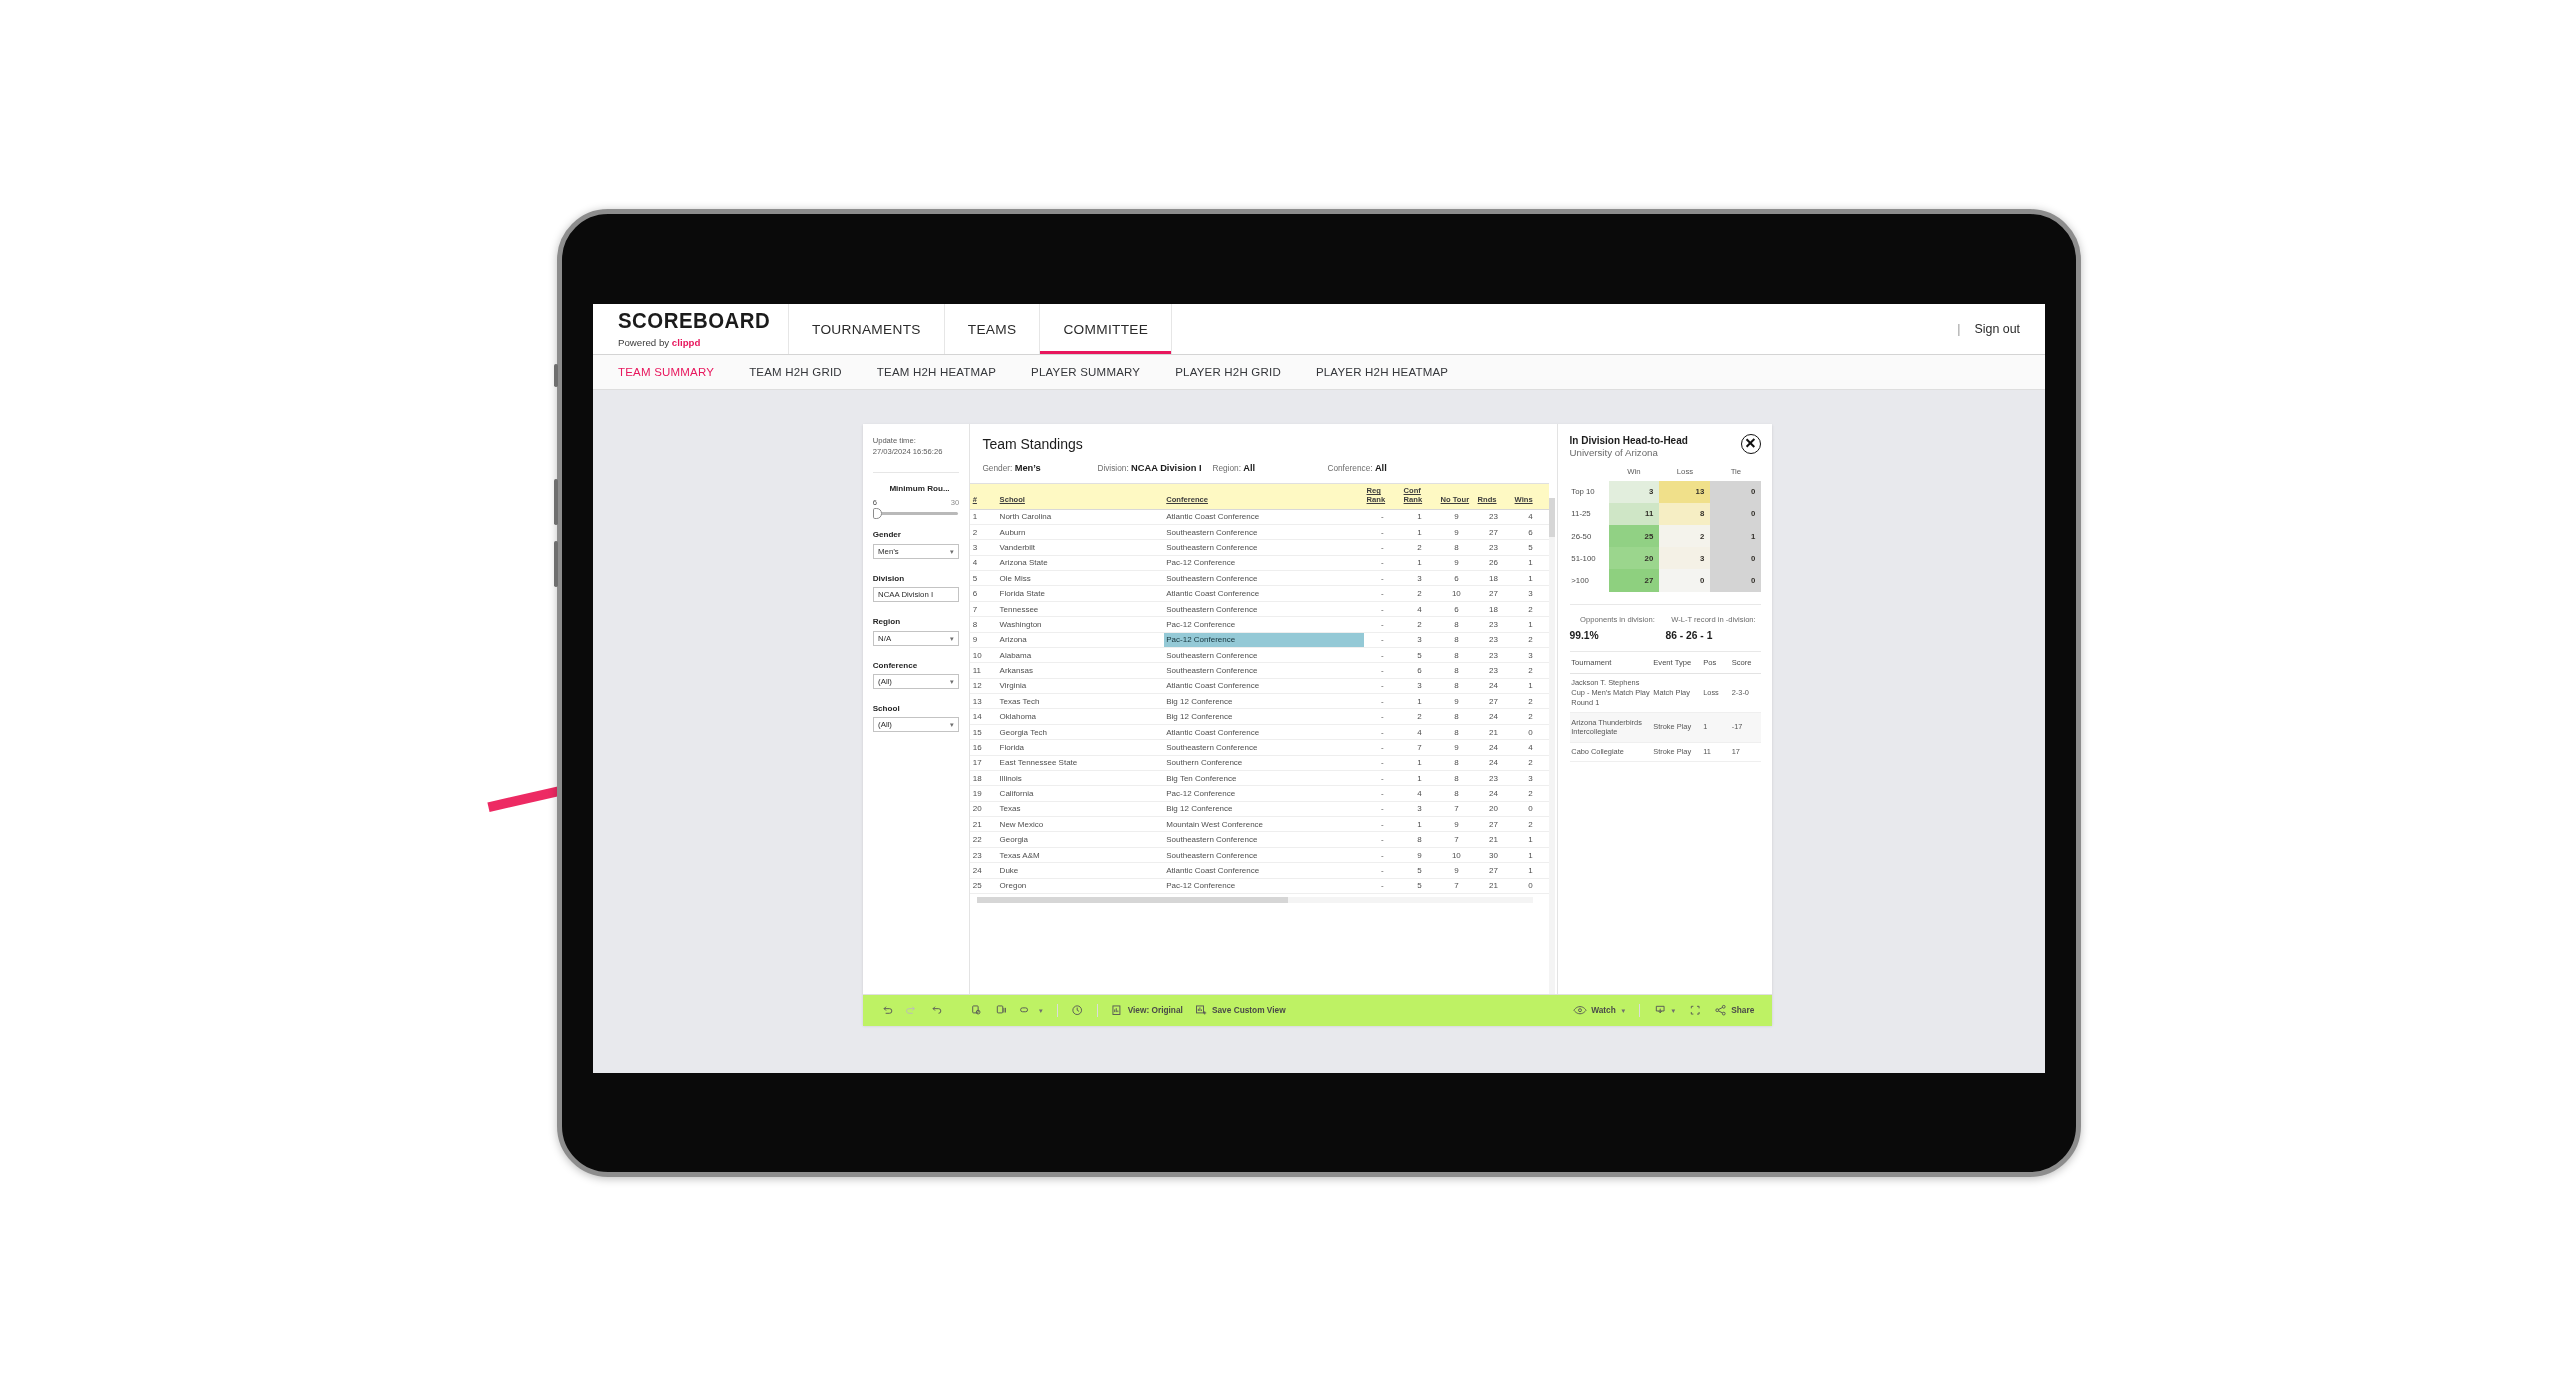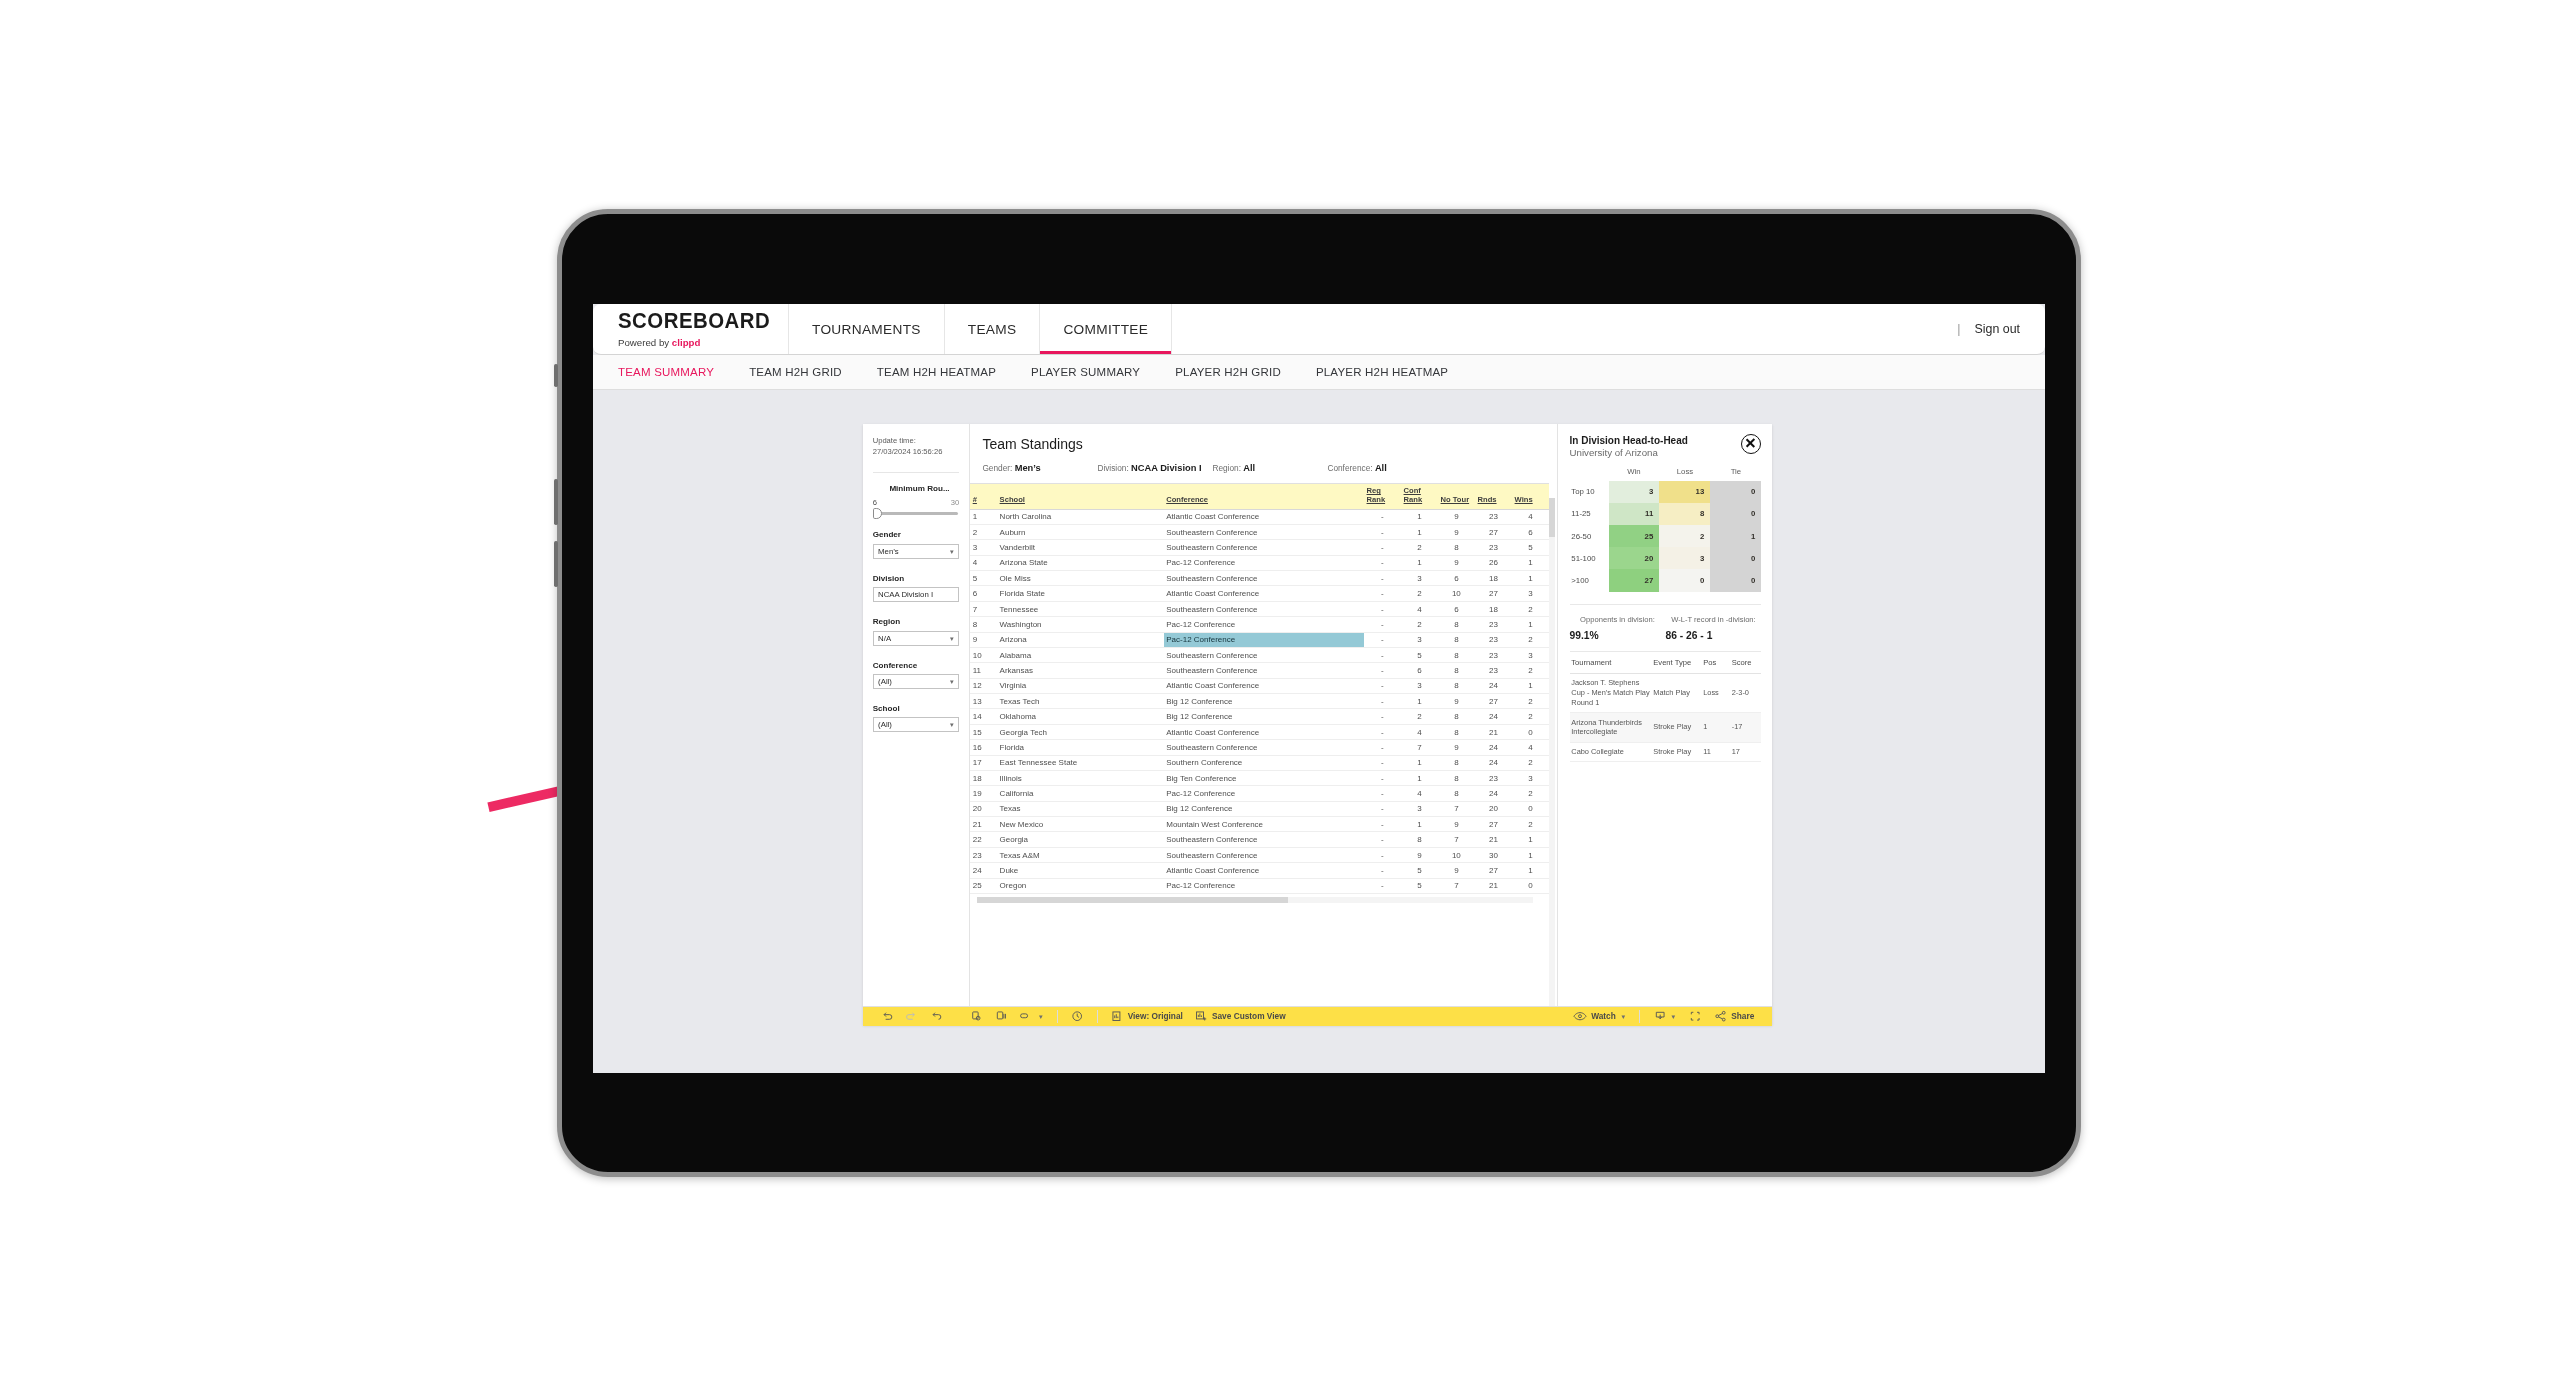--- a/index.html
+++ b/index.html
@@ -45,21 +45,20 @@
     width: 1452px; height: 769px;
     background: #e8e9ed;
     overflow: hidden;
   }
 
   
   .topnav {
     position: relative; height: 51px; background: #ffffff;
     display: flex; align-items: stretch;
     border-bottom: 0.9px solid #d4d4d4;
-    border-radius: 8px;
   }
   .brand {
     display: flex; flex-direction: column; justify-content: center;
     padding: 0 17.7px 0 25px; min-width: 150px;
   }
   .brand-title {
     font-size: 20.4px; font-weight: 700; letter-spacing: 0.5px;
     color: #1b1b1b; line-height: 1;
     font-family: "Liberation Sans", sans-serif;
     transform: scaleY(1.12); transform-origin: left center;
@@ -207,21 +206,21 @@
     border-bottom: 0.9px solid #efefef; line-height: 1.33;
   }
   table.ev tr.alt td { background: #f7f7f7; }
   .ev-t { width: 69px; }
   .ev-e { width: 42px; }
   .ev-p { width: 24px; }
   .ev-s { width: 26.5px; }
 
   
   .toolbar {
-    height: 20px; border-top: 0.9px solid #e0e0e0; background: #fde047;
+    height: 32px; border-top: 0.9px solid #e0e0e0; background: #bef264;
     display: flex; align-items: center; padding: 0 11.5px; gap: 0;
     font-size: 8.3px; color: #3c3c3c;
   }
   .tb { display: flex; align-items: center; gap: 4.4px; padding: 0 6.2px; cursor: pointer; color: #4a4a4a; }
   .tb svg { display: block; }
   .tdiv { width: 0.9px; height: 13.3px; background: #dcdcdc; margin: 0 7px; }
   .tflex { flex: 1; }
 </style>
 </head>
 <body>

